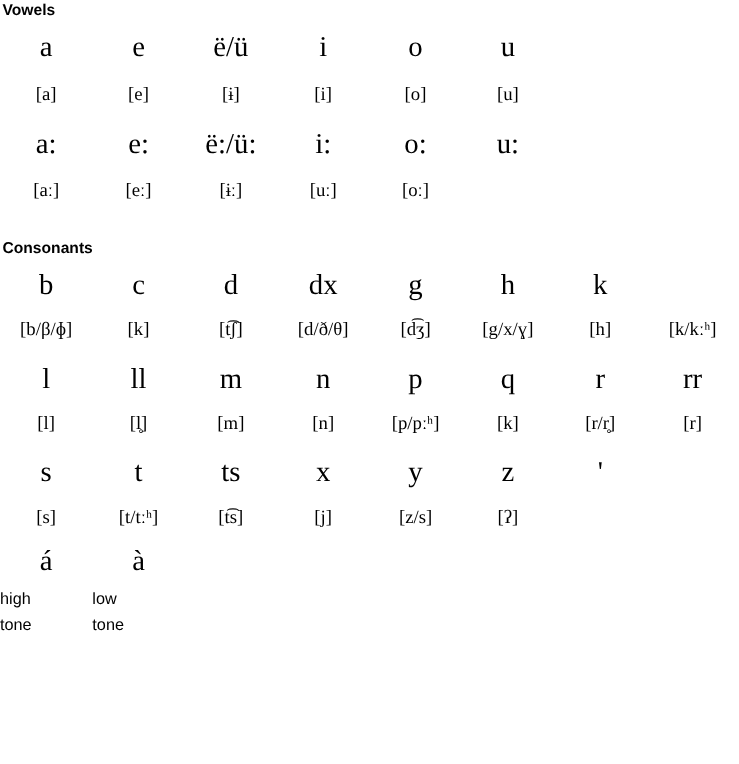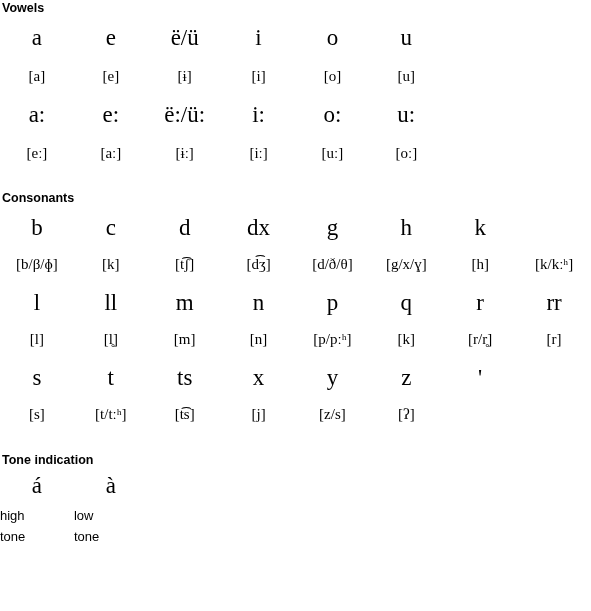--- a/index.html
+++ b/index.html
@@ -117,24 +117,23 @@
     <div class="cell">e:</div>
     <div class="cell">ë:/ü:</div>
     <div class="cell">i:</div>
     <div class="cell">o:</div>
     <div class="cell">u:</div>
     <div class="cell"></div>
     <div class="cell"></div>
   </div>
 
   <div class="grid row-ipa" id="vowels-grid-ipa-2">
+    <div class="cell">[aː]</div>
     <div class="cell">[eː]</div>
-    <div class="cell">[aː]</div>
     <div class="cell">[ɨː]</div>
-    <div class="cell">[iː]</div>
     <div class="cell">[uː]</div>
     <div class="cell">[oː]</div>
     <div class="cell"></div>
     <div class="cell"></div>
   </div>
 
   <div class="section-heading" id="consonants-heading">Consonants</div>
 
   <div class="grid row-letters cons-letters">
     <div class="cell">b</div>
@@ -142,22 +141,22 @@
     <div class="cell">d</div>
     <div class="cell">dx</div>
     <div class="cell">g</div>
     <div class="cell">h</div>
     <div class="cell">k</div>
   </div>
   <div class="grid row-ipa cons-ipa">
     <div class="cell">[b/β/ɸ]</div>
     <div class="cell">[k]</div>
     <div class="cell">[t͡ʃ]</div>
+    <div class="cell">[d/ð/θ]</div>
     <div class="cell">[d͡ʒ]</div>
-    <div class="cell">[d/ð/θ]</div>
     <div class="cell">[g/x/ɣ]</div>
     <div class="cell">[h]</div>
     <div class="cell">[k/kːʰ]</div>
   </div>
 
   <div class="grid row-letters cons-letters">
     <div class="cell">l</div>
     <div class="cell">ll</div>
     <div class="cell">m</div>
     <div class="cell">n</div>
@@ -190,21 +189,20 @@
   <div class="grid row-ipa cons-ipa">
     <div class="cell">[s]</div>
     <div class="cell">[t/tːʰ]</div>
     <div class="cell">[t͡s]</div>
     <div class="cell">[j]</div>
     <div class="cell">[z/s]</div>
     <div class="cell">[ʔ]</div>
     <div class="cell"></div>
   </div>
 
-  <div class="section-heading" id="tone-heading">Tone indication</div>
 
   <div class="tone-grid">
     <div class="tone-symbol">á</div>
     <div class="tone-symbol">à</div>
     <div class="tone-symbol"></div>
     <div class="tone-symbol"></div>
     <div class="tone-symbol"></div>
     <div class="tone-symbol"></div>
     <div class="tone-symbol"></div>
     <div class="tone-symbol"></div>

